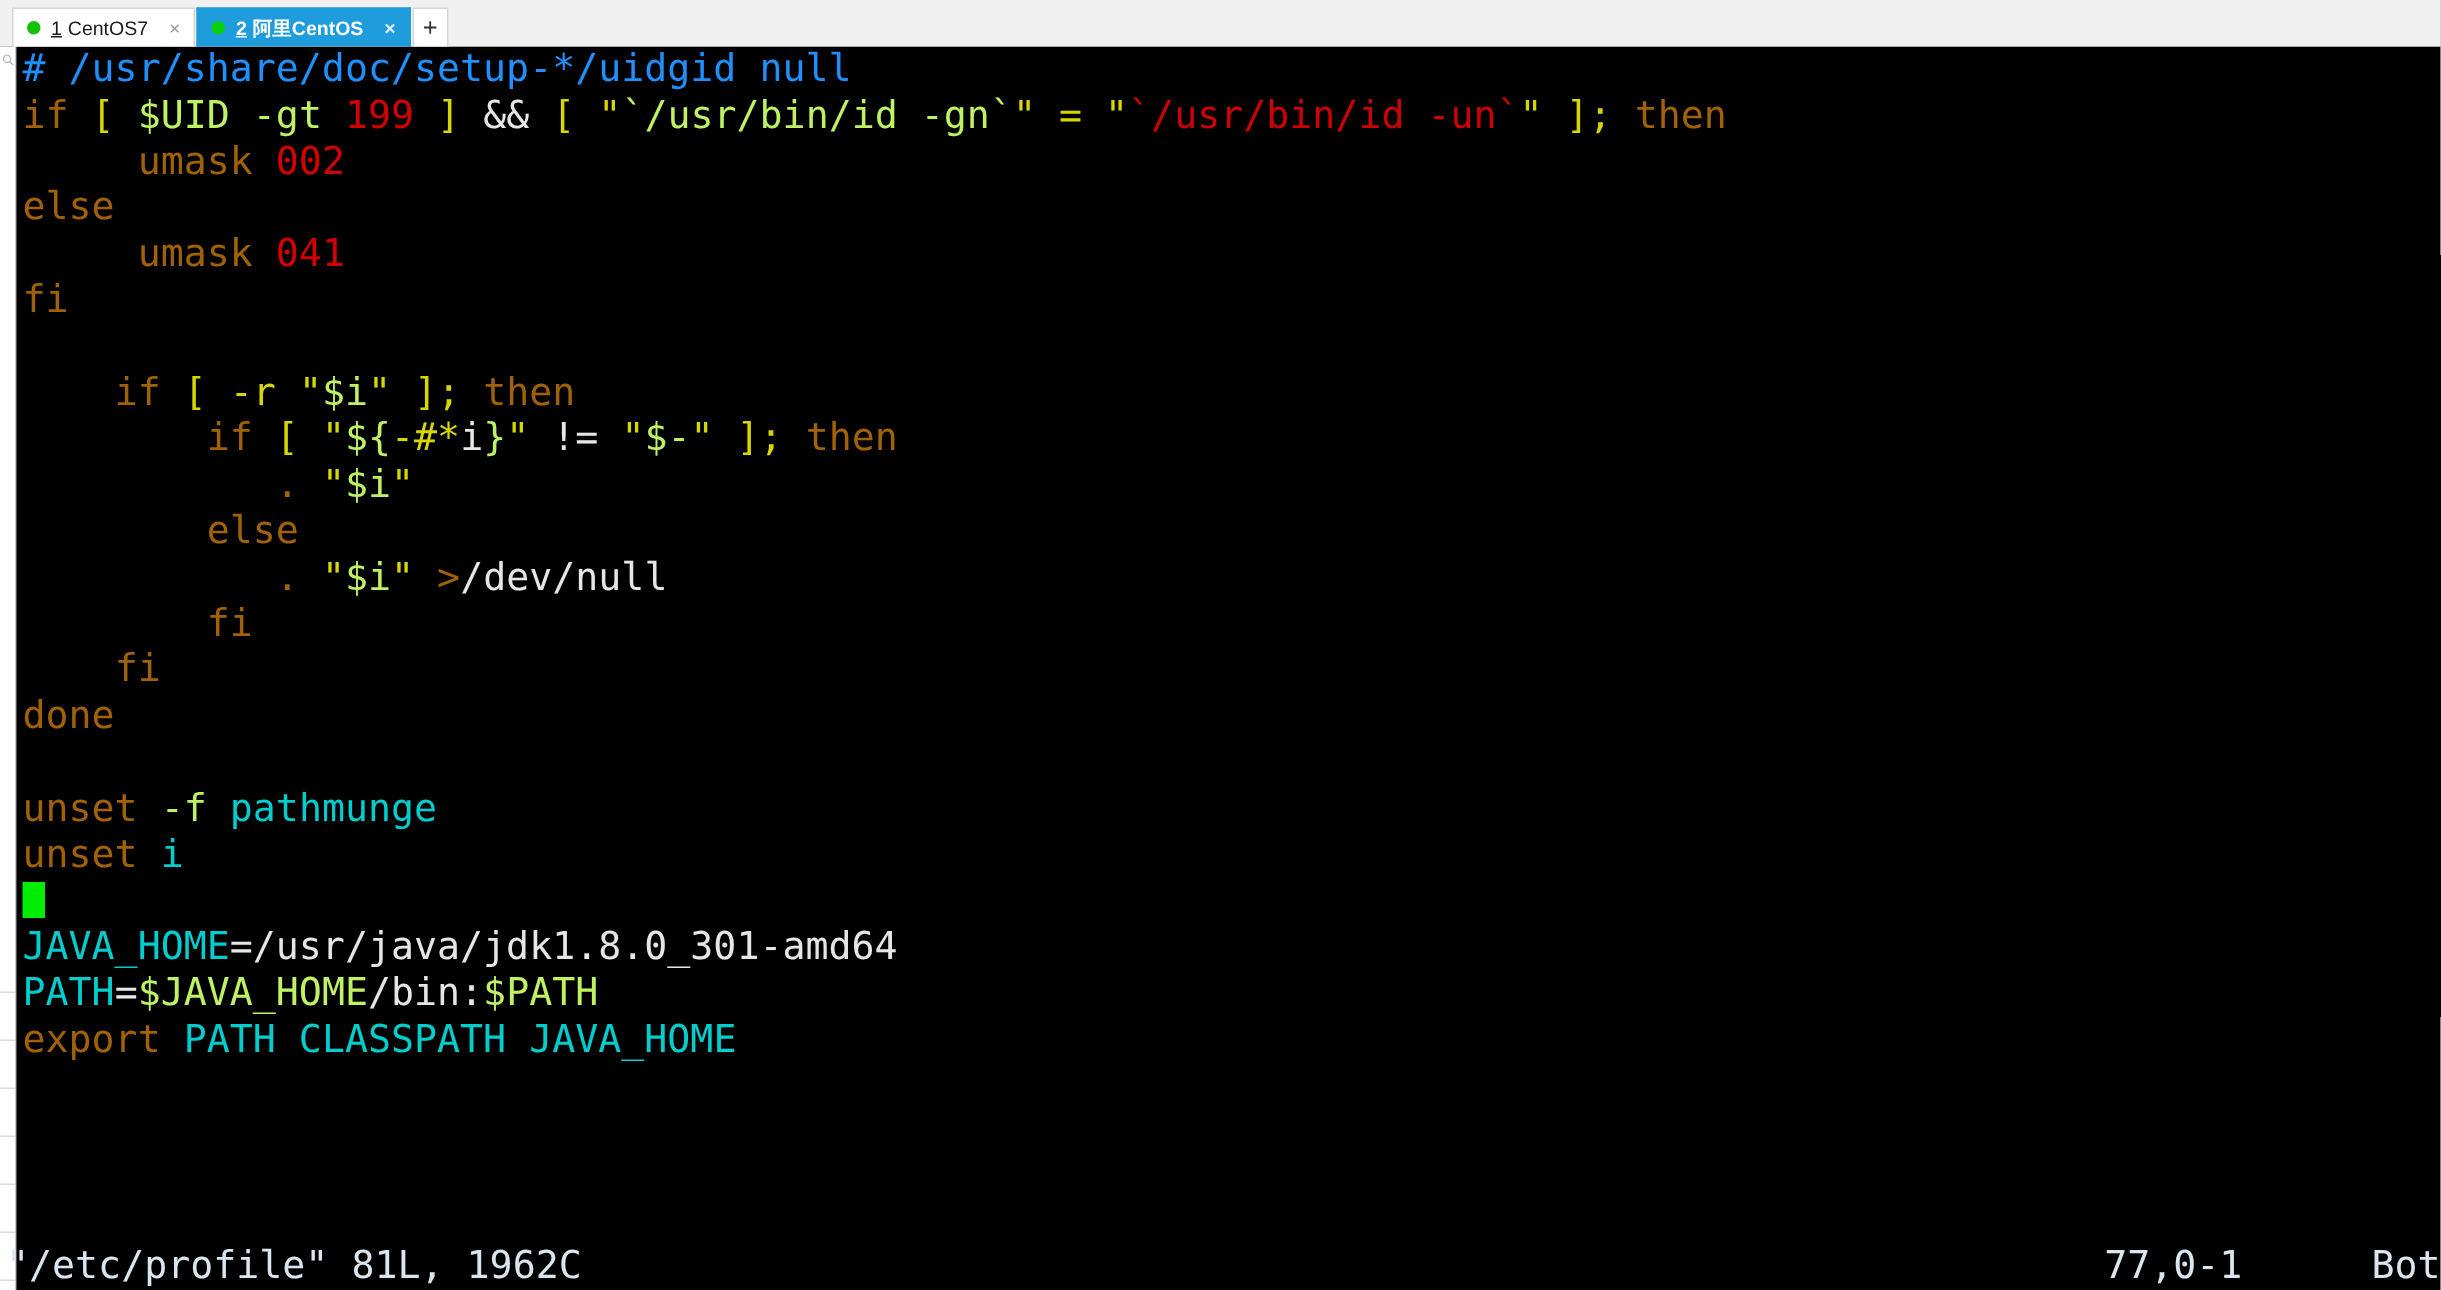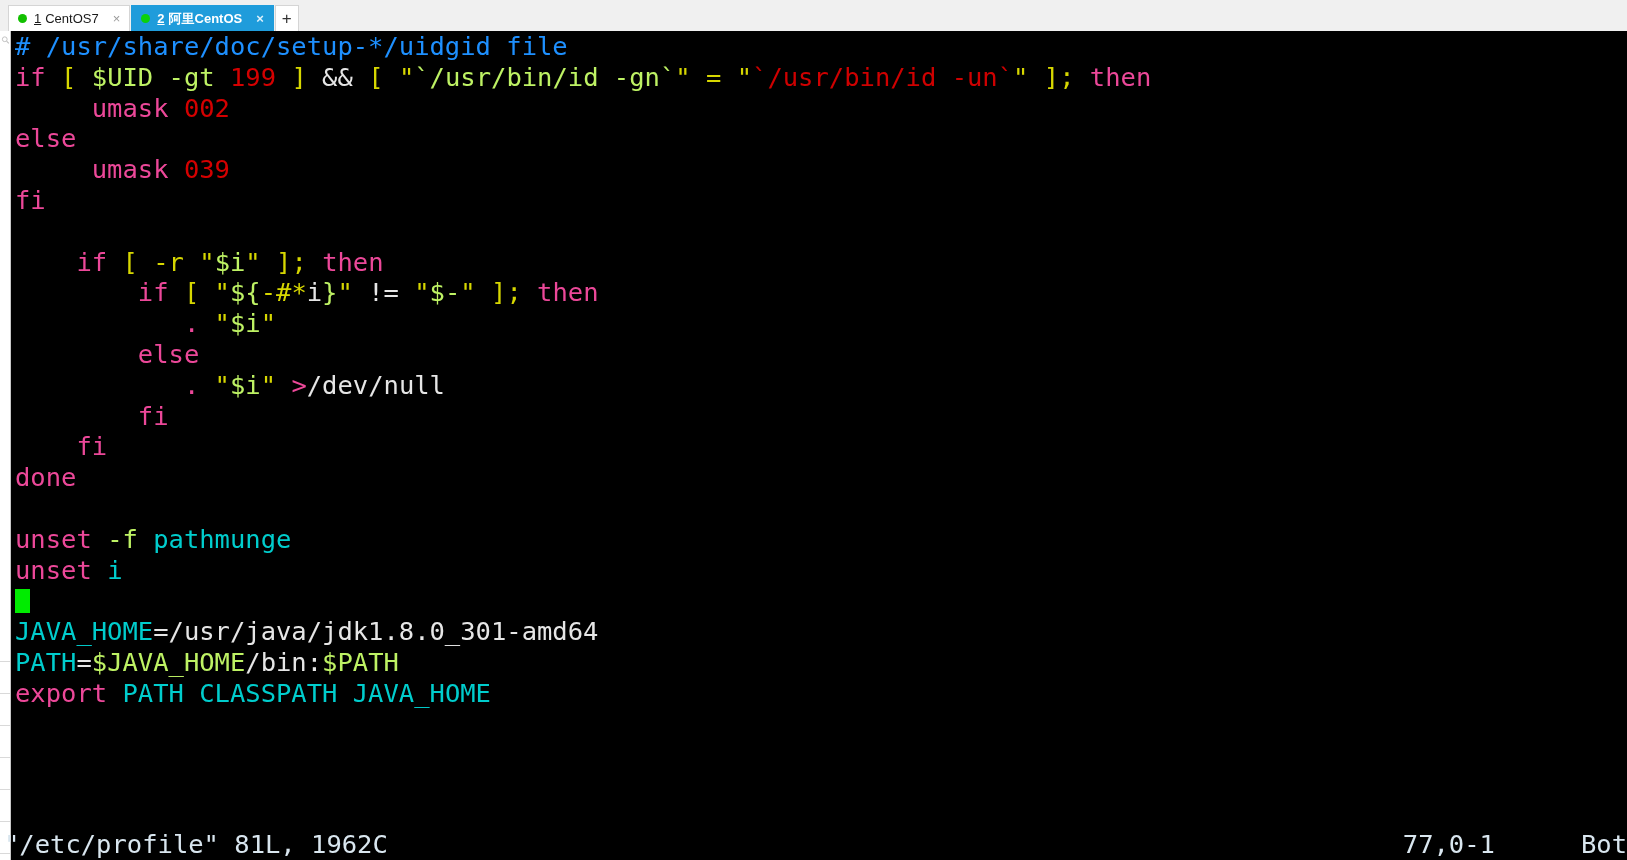--- a/index.html
+++ b/index.html
@@ -163,21 +163,21 @@
     padding-left: 4px;
     box-sizing: border-box;
   }
   .status-file { flex: 0 0 auto; }
   .status-spacer { flex: 1 1 auto; }
   .status-pos { flex: 0 0 auto; padding-right: 86px; text-align: center; }
   .status-rel { flex: 0 0 auto; }
 
   
   .c-comment { color: #1e90ff; }
-  .c-statement { color: #ec4899; }
+  .c-statement { color: #a16207; }
   .c-number   { color: #d40000; }
   .c-string   { color: #cf0000; }
   .c-ident    { color: #00cdcd; }
   .c-var      { color: #bef264; }
   .c-normal   { color: #e6e6e6; }
   .c-operator { color: #d7d700; }
 
   .cursor {
     display: inline-block;
     width: 15px;
@@ -219,25 +219,25 @@
           <i></i>
           <i></i>
           <i></i>
           <i></i>
           <i></i>
           <i></i>
       </div>
     </div>
 
     <div class="screen" id="screen">
-        <div class="line"><span class="c-comment"># /usr/share/doc/setup-*/uidgid file</span></div>
+        <div class="line"><span class="c-comment"># /usr/share/doc/setup-*/uidgid null</span></div>
         <div class="line"><span class="c-statement">if</span><span class="c-operator"> [ </span><span class="c-var">$UID</span><span class="c-normal"> </span><span class="c-var">-gt</span><span class="c-normal"> </span><span class="c-number">199</span><span class="c-operator"> ]</span><span class="c-normal"> &amp;&amp; </span><span class="c-operator">[ </span><span class="c-operator">"</span><span class="c-var">`/usr/bin/id </span><span class="c-var">-gn</span><span class="c-var">`</span><span class="c-operator">"</span><span class="c-operator"> = </span><span class="c-operator">"</span><span class="c-string">`/usr/bin/id -un`</span><span class="c-operator">"</span><span class="c-operator"> ]; </span><span class="c-statement">then</span></div>
         <div class="line"><span class="c-statement">     umask </span><span class="c-number">002</span></div>
         <div class="line"><span class="c-statement">else</span></div>
-        <div class="line"><span class="c-statement">     umask </span><span class="c-number">039</span></div>
+        <div class="line"><span class="c-statement">     umask </span><span class="c-number">041</span></div>
         <div class="line"><span class="c-statement">fi</span></div>
         <div class="line"><span class="c-normal"></span></div>
         <div class="line"><span class="c-normal">    </span><span class="c-statement">if</span><span class="c-operator"> [ </span><span class="c-operator">-r</span><span class="c-normal"> </span><span class="c-operator">"</span><span class="c-var">$i</span><span class="c-operator">"</span><span class="c-operator"> ]; </span><span class="c-statement">then</span></div>
         <div class="line"><span class="c-normal">        </span><span class="c-statement">if</span><span class="c-operator"> [ </span><span class="c-operator">"</span><span class="c-var">${</span><span class="c-operator">-#*</span><span class="c-normal">i</span><span class="c-var">}</span><span class="c-operator">"</span><span class="c-normal"> != </span><span class="c-operator">"</span><span class="c-var">$-</span><span class="c-operator">"</span><span class="c-operator"> ]; </span><span class="c-statement">then</span></div>
         <div class="line"><span class="c-normal">           </span><span class="c-statement">.</span><span class="c-normal"> </span><span class="c-operator">"</span><span class="c-var">$i</span><span class="c-operator">"</span></div>
         <div class="line"><span class="c-normal">        </span><span class="c-statement">else</span></div>
         <div class="line"><span class="c-normal">           </span><span class="c-statement">.</span><span class="c-normal"> </span><span class="c-operator">"</span><span class="c-var">$i</span><span class="c-operator">"</span><span class="c-normal"> </span><span class="c-statement">&gt;</span><span class="c-normal">/dev/null</span></div>
         <div class="line"><span class="c-normal">        </span><span class="c-statement">fi</span></div>
         <div class="line"><span class="c-normal">    </span><span class="c-statement">fi</span></div>
         <div class="line"><span class="c-statement">done</span></div>

